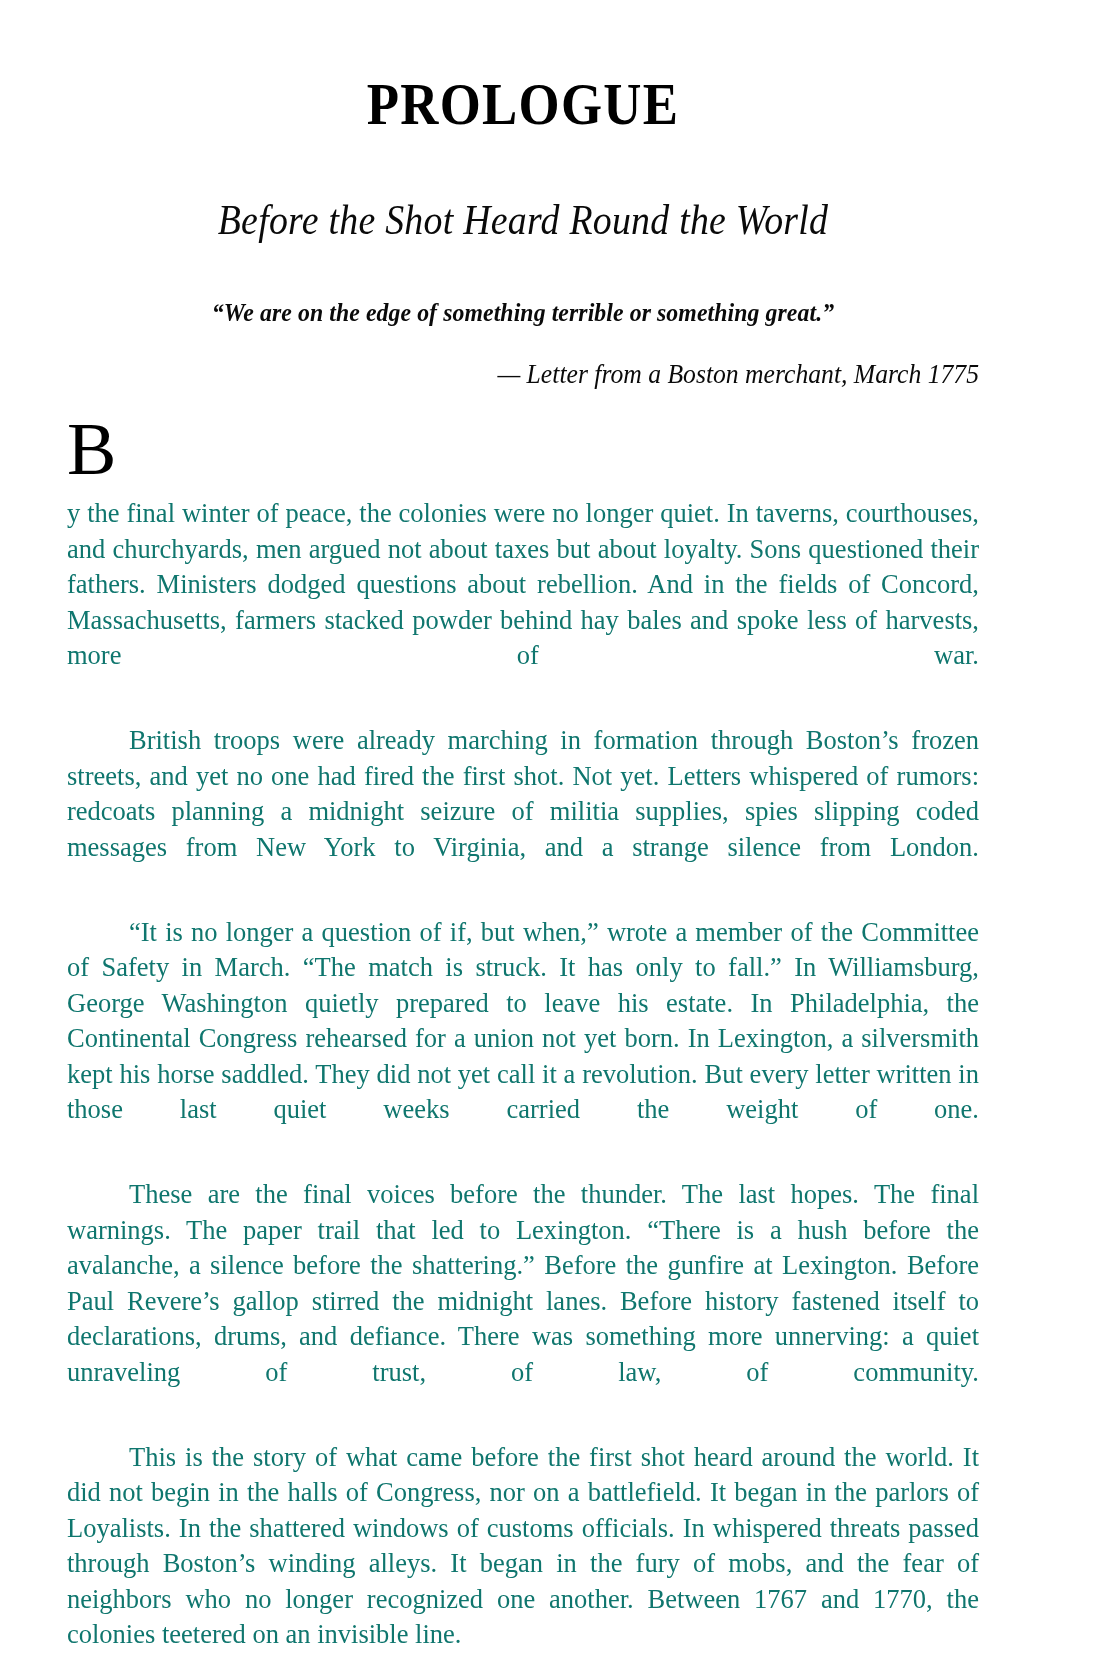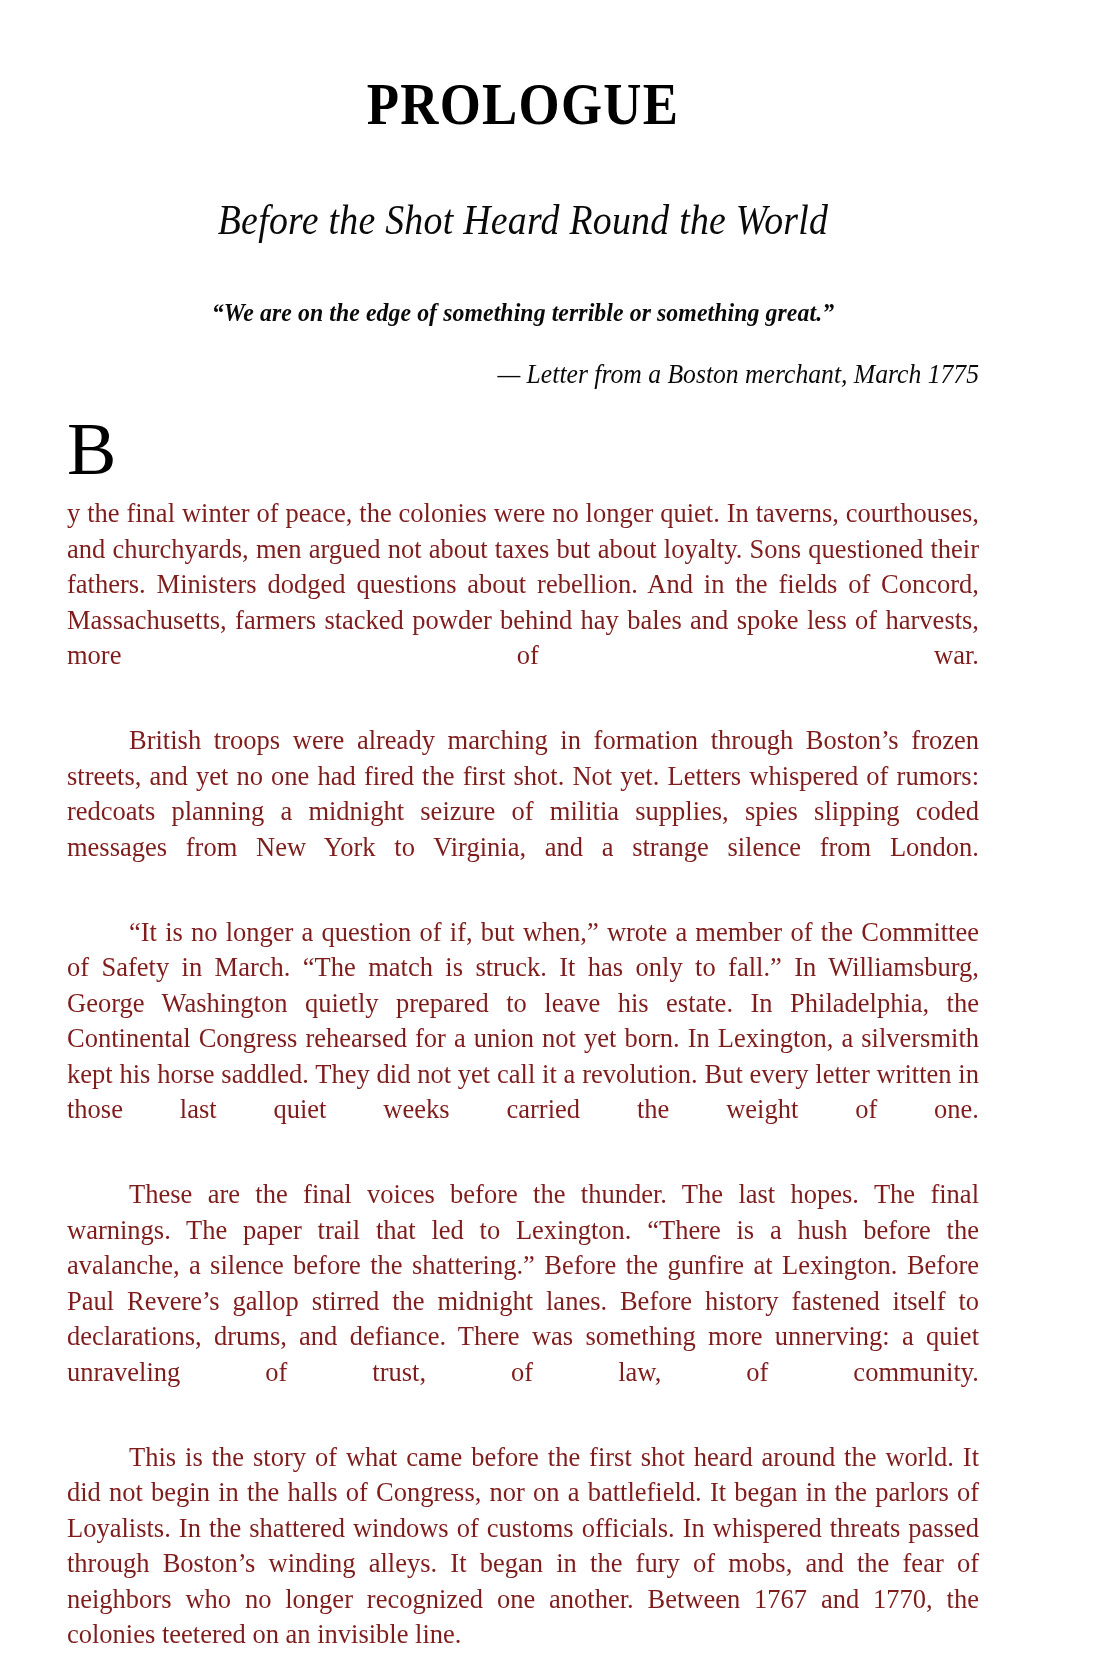--- a/index.html
+++ b/index.html
@@ -103,21 +103,21 @@
     height: 84px;
   }
 
   p.para {
     margin: 0;
     padding: 0;
     font-size: 26.5px;
     line-height: 35.5px;
     text-align: justify;
     text-justify: inter-word;
-    color: #7f1d1d;
+    color: #0f766e;
     hyphens: none;
   }
 
   p.para + p.para {
     margin-top: 14px;
   }
 
   p.para.indented {
     text-indent: 62px;
   }

